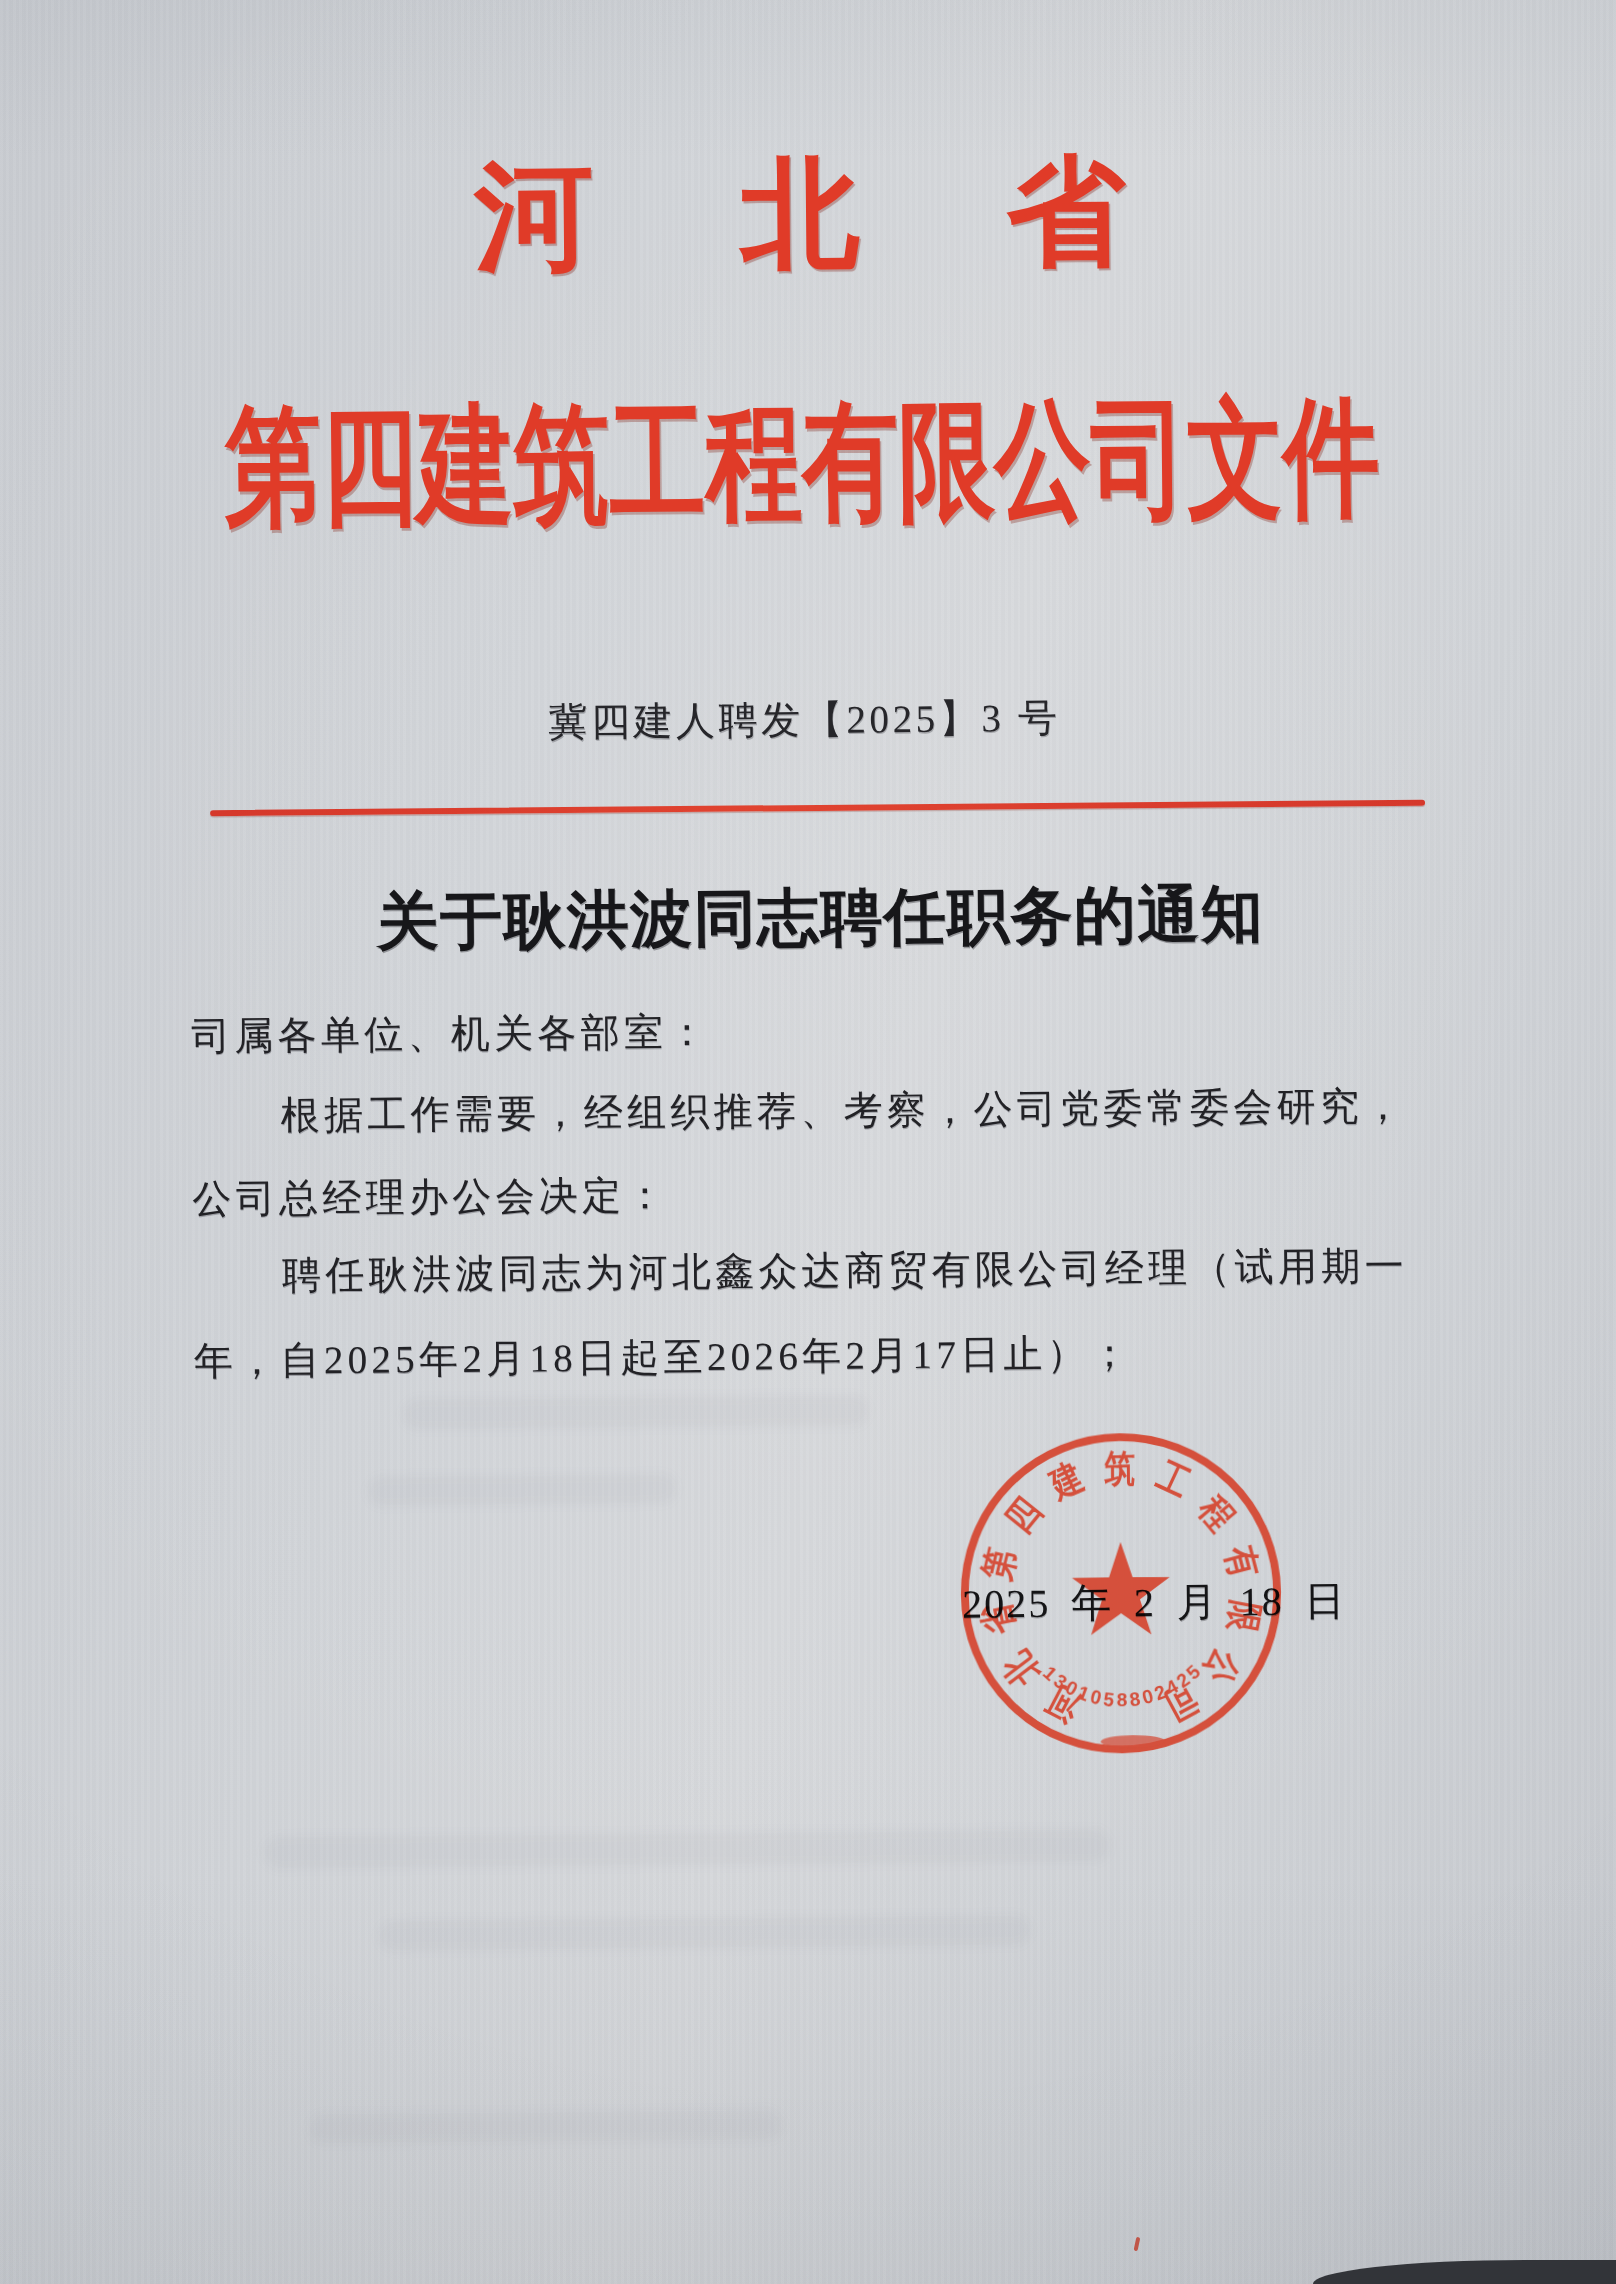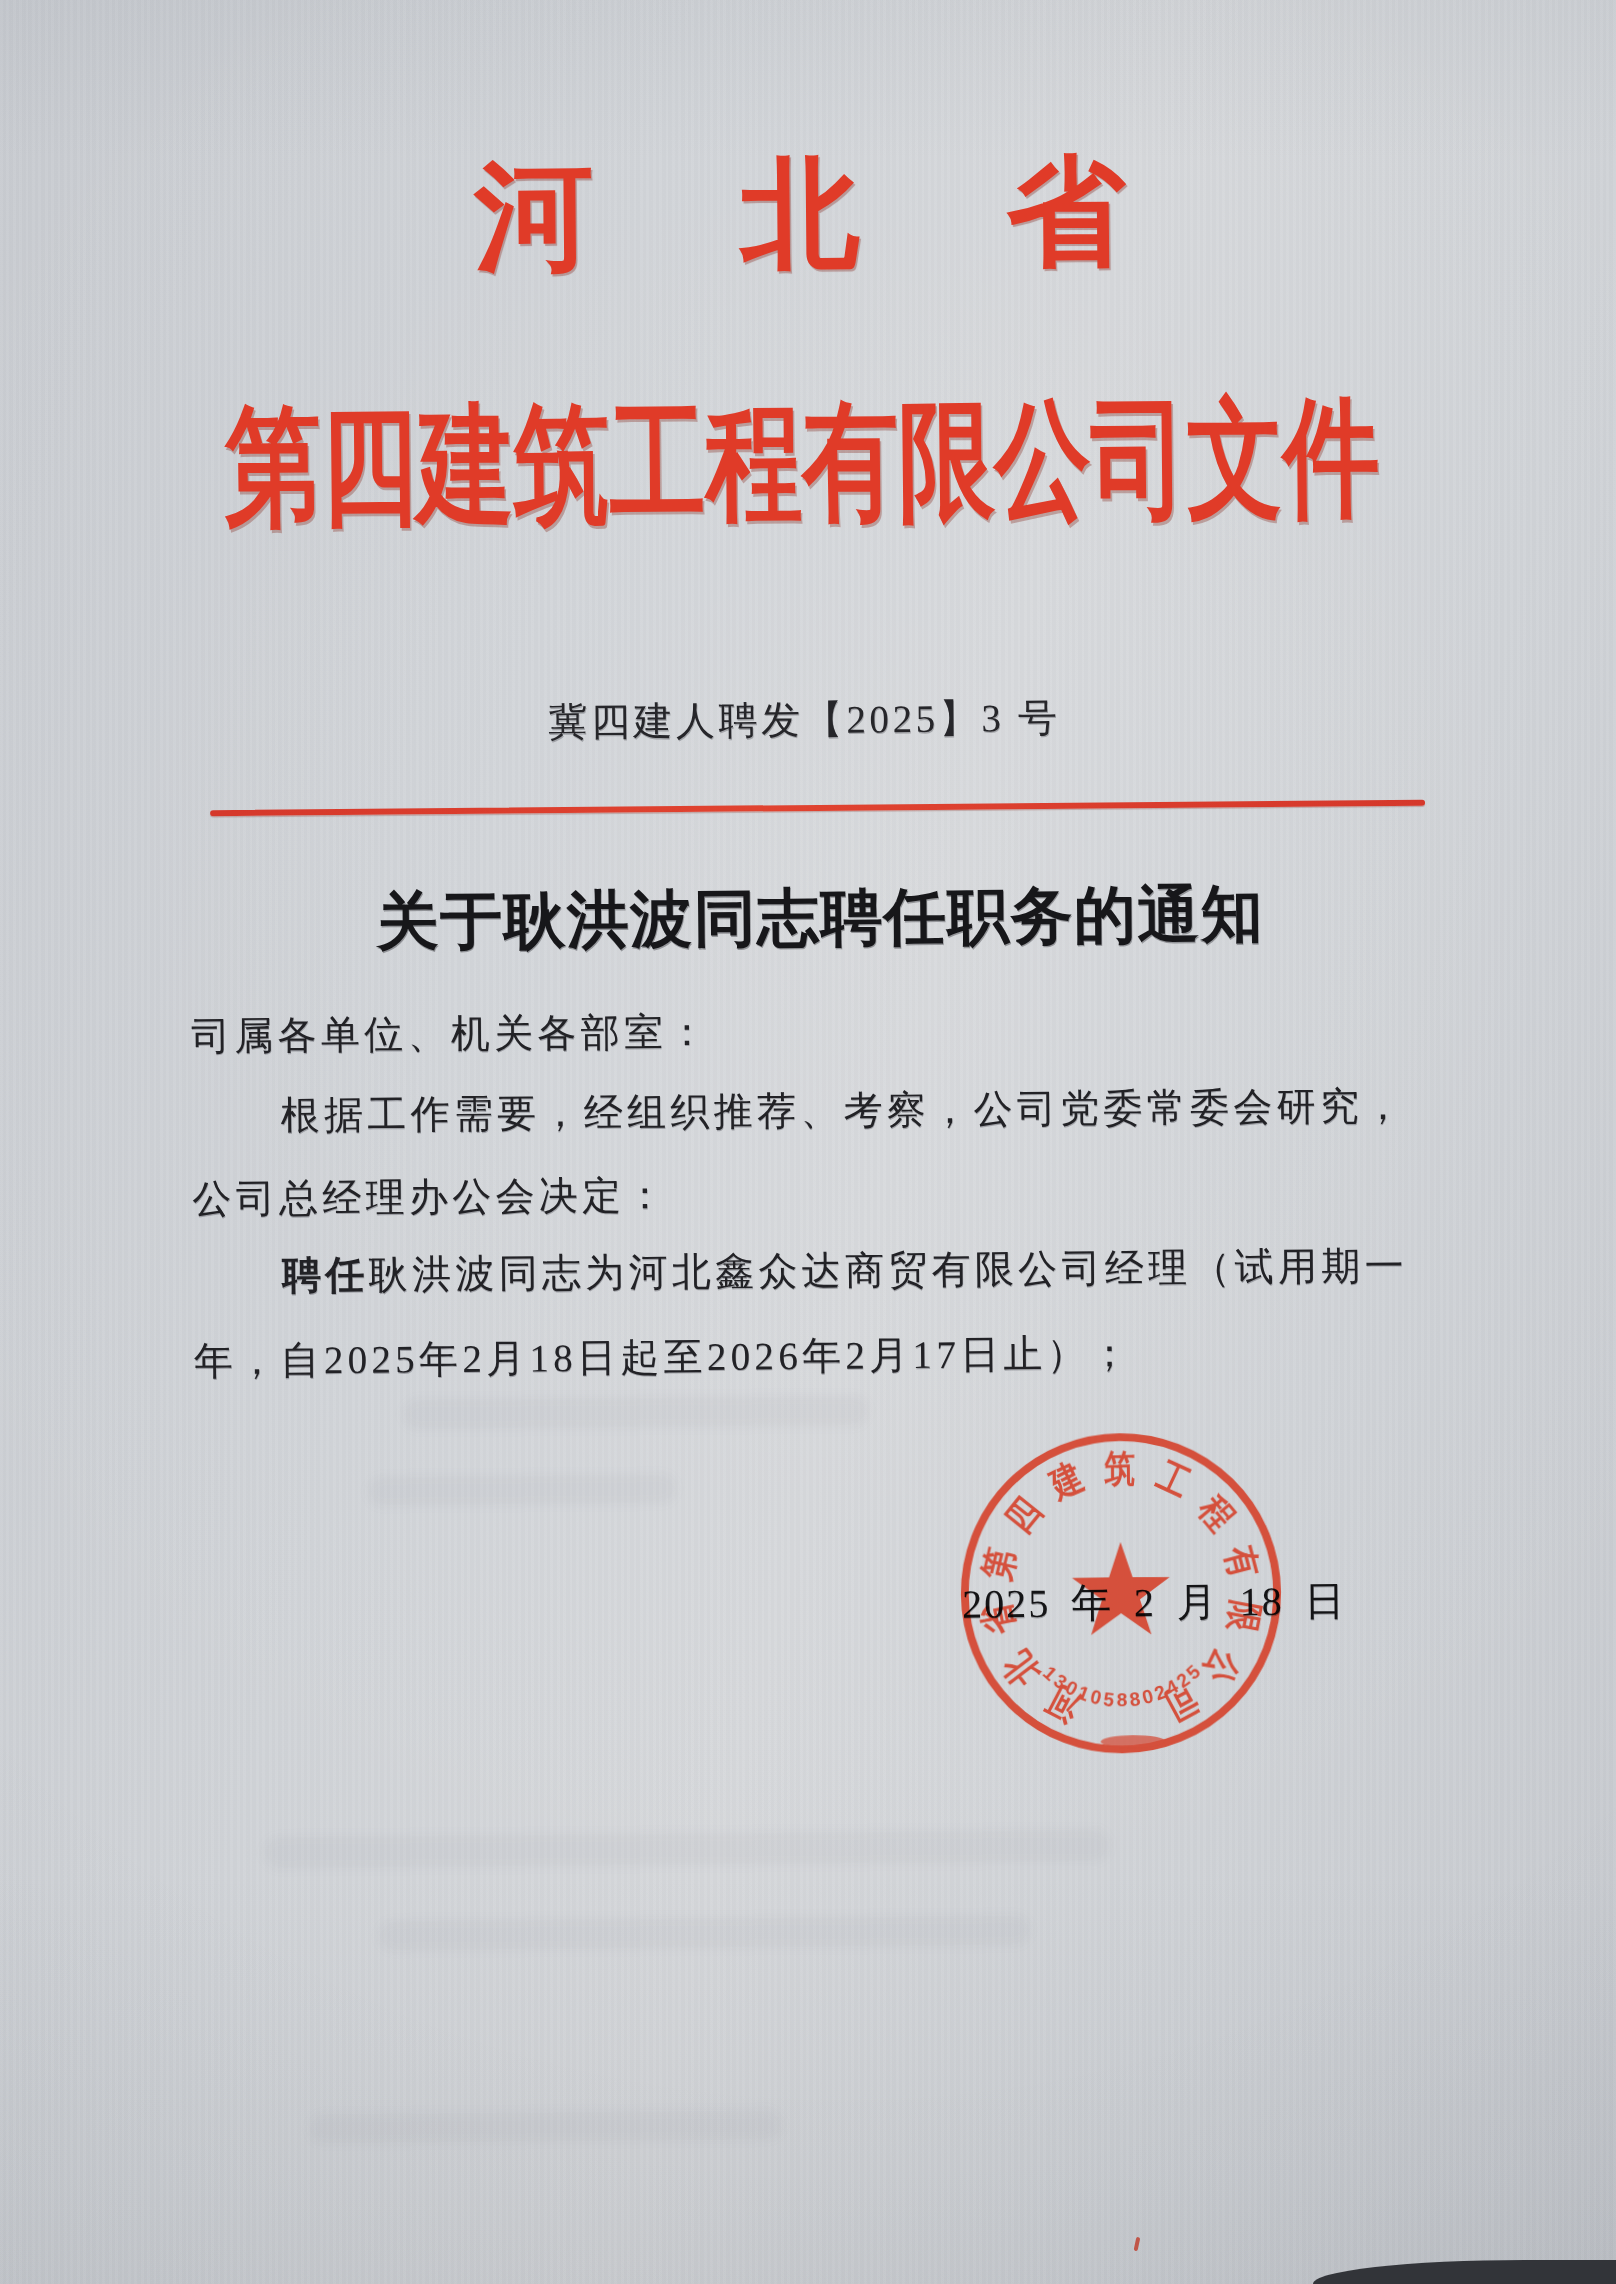--- a/index.html
+++ b/index.html
@@ -50,21 +50,21 @@
     transform:translateX(14.3px);
     text-shadow:0.7px 1.4px 0.4px rgba(25,25,32,.35);
   }
   .bline{
     position:absolute;left:192px;width:1260px;
     font-size:39px;color:#222226;letter-spacing:4.3px;line-height:1.2;
     white-space:nowrap;
     text-shadow:0.4px 1.1px 0 rgba(35,35,45,.30);
   }
   .indent{padding-left:89px;}
-  .b-lead{font-weight:700;}
+  .b-lead{font-weight:400;}
   .b1{top:1008px;} .b2{top:1088px;} .b3{top:1171px;} .b4{top:1248px;} .b5{top:1333px;}
 
   
   .dateline{
     position:absolute;top:1578px;left:958px;
     font-size:40px;color:#141416;letter-spacing:2.1px;word-spacing:8.6px;
     white-space:nowrap;text-shadow:0.4px 1.1px 0 rgba(30,30,38,.3);
   }
   .seal{
     position:absolute;left:953px;top:1432px;width:328px;height:328px;

